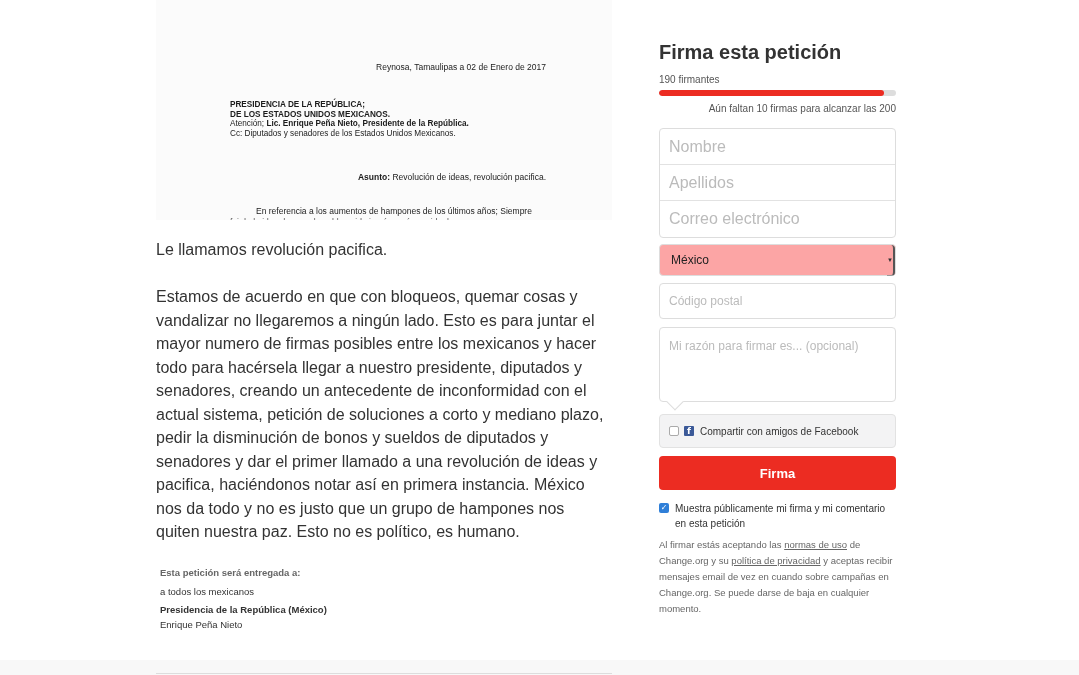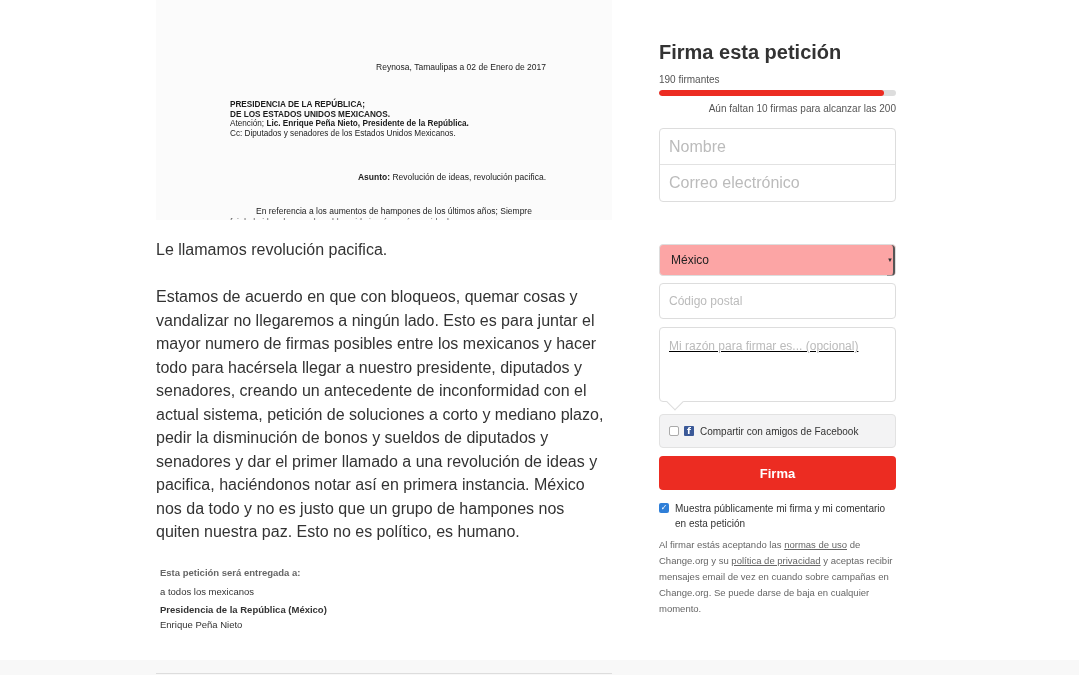--- a/index.html
+++ b/index.html
@@ -47,21 +47,21 @@
   .field input::placeholder { color: #bbb; }
 
   .select { position: absolute; top: 244px; left: 0; width: 237px; height: 32px; border: 1px solid #ddd; border-radius: 4px; background: #fca5a5; display: flex; align-items: center; padding-left: 11px; font-size: 12px; color: #222; }
   .select .arrow { position: absolute; right: 0; top: 0; width: 8px; height: 31px; border-right: 2px solid #555; border-bottom: 1px solid #999; border-radius: 0 4px 4px 0; display: flex; align-items: center; justify-content: center; font-size: 6px; color: #333; }
 
   .postal { position: absolute; top: 283px; left: 0; width: 237px; height: 36px; border: 1px solid #ddd; border-radius: 4px; background: #fff; display: flex; align-items: center; padding-left: 9px; }
   .postal input { border: none; outline: none; width: 100%; font-size: 12px; background: transparent; font-family: "Liberation Sans", sans-serif; }
   .postal input::placeholder { color: #bbb; }
 
   .reason { position: absolute; top: 327px; left: 0; width: 237px; height: 75px; border: 1px solid #ddd; border-radius: 4px; background: #fff; }
-  .reason textarea { border: none; outline: none; resize: none; width: 100%; height: 100%; padding: 11px 9px; font-size: 12px; font-family: "Liberation Sans", sans-serif; background: transparent; text-decoration: underline; }
+  .reason textarea { border: none; outline: none; resize: none; width: 100%; height: 100%; padding: 11px 9px; font-size: 12px; font-family: "Liberation Sans", sans-serif; background: transparent; }
   .reason textarea::placeholder { color: #bbb; }
   .reason .tail { position: absolute; left: 9px; bottom: -7px; width: 12px; height: 12px; background: #fff; border-right: 1px solid #ddd; border-bottom: 1px solid #ddd; transform: rotate(45deg); }
 
   .share-box { position: absolute; top: 414px; left: 0; width: 237px; height: 34px; background: #f3f3f4; border: 1px solid #e2e2e2; border-radius: 4px; display: flex; align-items: center; padding-left: 9px; font-size: 10px; color: #333; }
   .share-box .cb { width: 10px; height: 10px; border: 1px solid #aaa; border-radius: 2px; background: #fff; margin-right: 5px; }
   .share-box .fb { width: 10px; height: 10px; background: #3b5998; color: #fff; font-size: 9px; font-weight: bold; line-height: 11px; text-align: center; border-radius: 1px; margin-right: 6px; font-family: "DejaVu Sans", sans-serif; }
 
   .sign-btn { position: absolute; top: 456px; left: 0; width: 237px; height: 34px; background: #ec2c22; border-radius: 4px; color: #fff; font-size: 13px; font-weight: bold; display: flex; align-items: center; justify-content: center; cursor: pointer; }
 
   .public-opt { position: absolute; top: 501px; left: 0; width: 237px; display: flex; font-size: 10px; line-height: 15px; color: #333; }
@@ -112,20 +112,23 @@
     <div class="progress">
       <div class="fill" id="progress-fill" style="width: 95%;"></div>
     </div>
     <div class="remaining">Aún faltan 10 firmas para alcanzar las 200</div>
 
     <div class="field-group">
       <div class="field">
         <input type="text" placeholder="Nombre" style="">
       </div>
       <div class="field">
+        <input type="text" placeholder="Apellidos" style="">
+      </div>
+      <div class="field">
         <input type="email" placeholder="Correo electrónico" style="">
       </div>
     </div>
 
     <div class="select">
       <span>México</span>
       <span class="arrow">▼</span>
     </div>
 
     <div class="postal">

